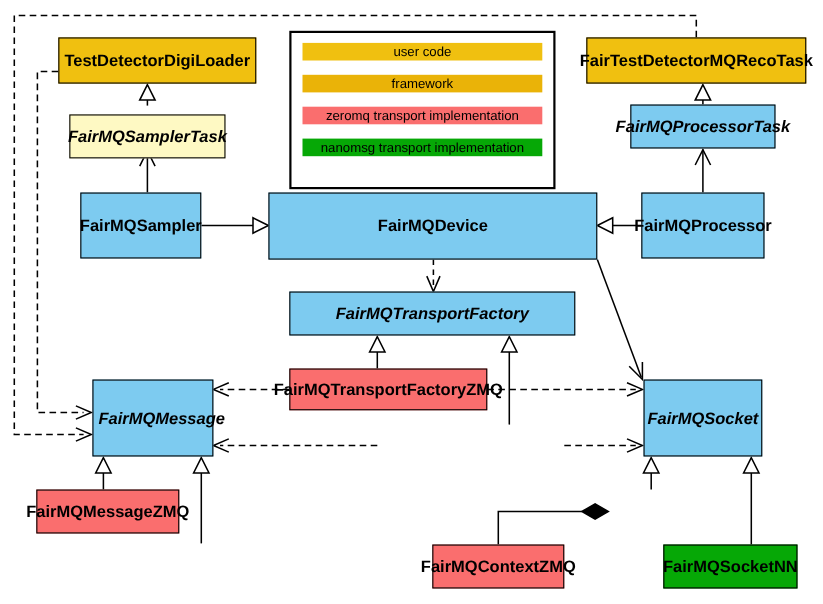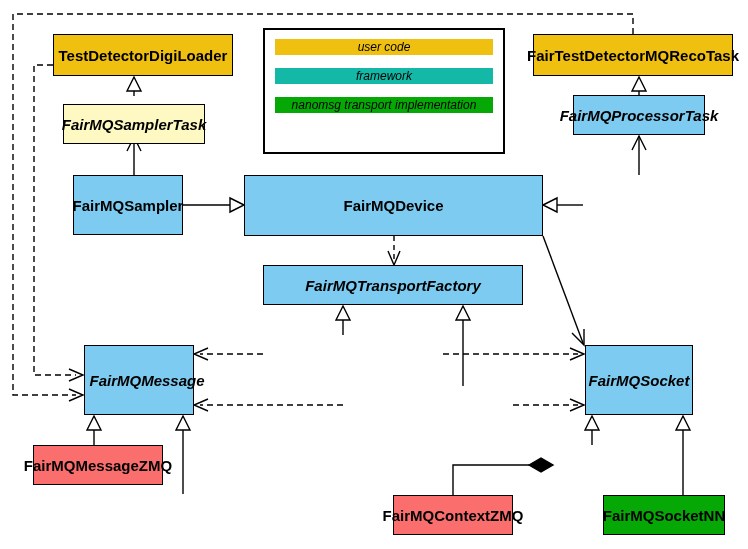--- a/index.html
+++ b/index.html
@@ -11,25 +11,24 @@
   #wires{position:absolute;left:0;top:0;width:748px;height:549px;z-index:1;}
   .node{
     position:absolute;z-index:2;box-sizing:border-box;
     border:1.5px solid #000;
     display:flex;align-items:center;justify-content:center;
     font-weight:bold;font-size:15px;white-space:nowrap;text-align:center;
   }
   .abstract{font-style:italic;}
   .legend{
     position:absolute;z-index:2;box-sizing:border-box;
-    left:263px;top:28px;width:242px;height:126px;
+    left:263px;top:28px;width:242px;height:144px;
     background:#fff;border:2px solid #000;
     display:flex;flex-direction:column;gap:13px;
     padding:9px 10px;
-    font-style:italic;
   }
   .swatch{
     height:16px;flex:0 0 16px;
     display:flex;align-items:center;justify-content:center;
     font-size:12px;font-weight:normal;white-space:nowrap;
   }
 </style>
 </head>
 <body>
 
@@ -140,22 +139,25 @@
     <g>
       <polyline points="453,495 453,465 529,465"></polyline>
       <polygon points="529,465 541,458 553,465 541,472" fill="#000"></polygon>
     </g>
   </svg>
 
   <div class="legend">
     <div class="swatch" style="background-color: rgb(240, 192, 16);">
       <span>user code</span>
     </div>
-    <div class="swatch" style="background-color: #14b8a6;">
+    <div class="swatch" style="background-color: #eab308;">
       <span>framework</span>
+    </div>
+    <div class="swatch" style="background-color: rgb(250, 110, 110);">
+      <span>zeromq transport implementation</span>
     </div>
     <div class="swatch" style="background-color: rgb(6, 168, 6);">
       <span>nanomsg transport implementation</span>
     </div>
   </div>
 
   <div class="node" style="left: 53px; top: 34px; width: 180px; height: 42px; background-color: rgb(240, 192, 16);">
     <span>TestDetectorDigiLoader</span>
   </div>
 
@@ -172,25 +174,31 @@
   </div>
 
   <div class="node" style="left: 73px; top: 175px; width: 110px; height: 60px; background-color: rgb(125, 203, 240);">
     <span>FairMQSampler</span>
   </div>
 
   <div class="node" style="left: 244px; top: 175px; width: 299px; height: 61px; background-color: rgb(125, 203, 240);">
     <span>FairMQDevice</span>
   </div>
 
+  <div class="node" style="left: 583px; top: 175px; width: 112px; height: 60px; background-color: rgb(125, 203, 240);">
+    <span>FairMQProcessor</span>
+  </div>
 
   <div class="node abstract" style="left: 263px; top: 265px; width: 260px; height: 40px; background-color: rgb(125, 203, 240);">
     <span>FairMQTransportFactory</span>
   </div>
 
+  <div class="node" style="left: 263px; top: 335px; width: 180px; height: 38px; background-color: rgb(250, 110, 110);">
+    <span>FairMQTransportFactoryZMQ</span>
+  </div>
 
 
   <div class="node abstract" style="left: 84px; top: 345px; width: 110px; height: 70px; background-color: rgb(125, 203, 240); padding-left: 16px;">
     <span>FairMQMessage</span>
   </div>
 
   <div class="node abstract" style="left: 585px; top: 345px; width: 108px; height: 70px; background-color: rgb(125, 203, 240);">
     <span>FairMQSocket</span>
   </div>
 

